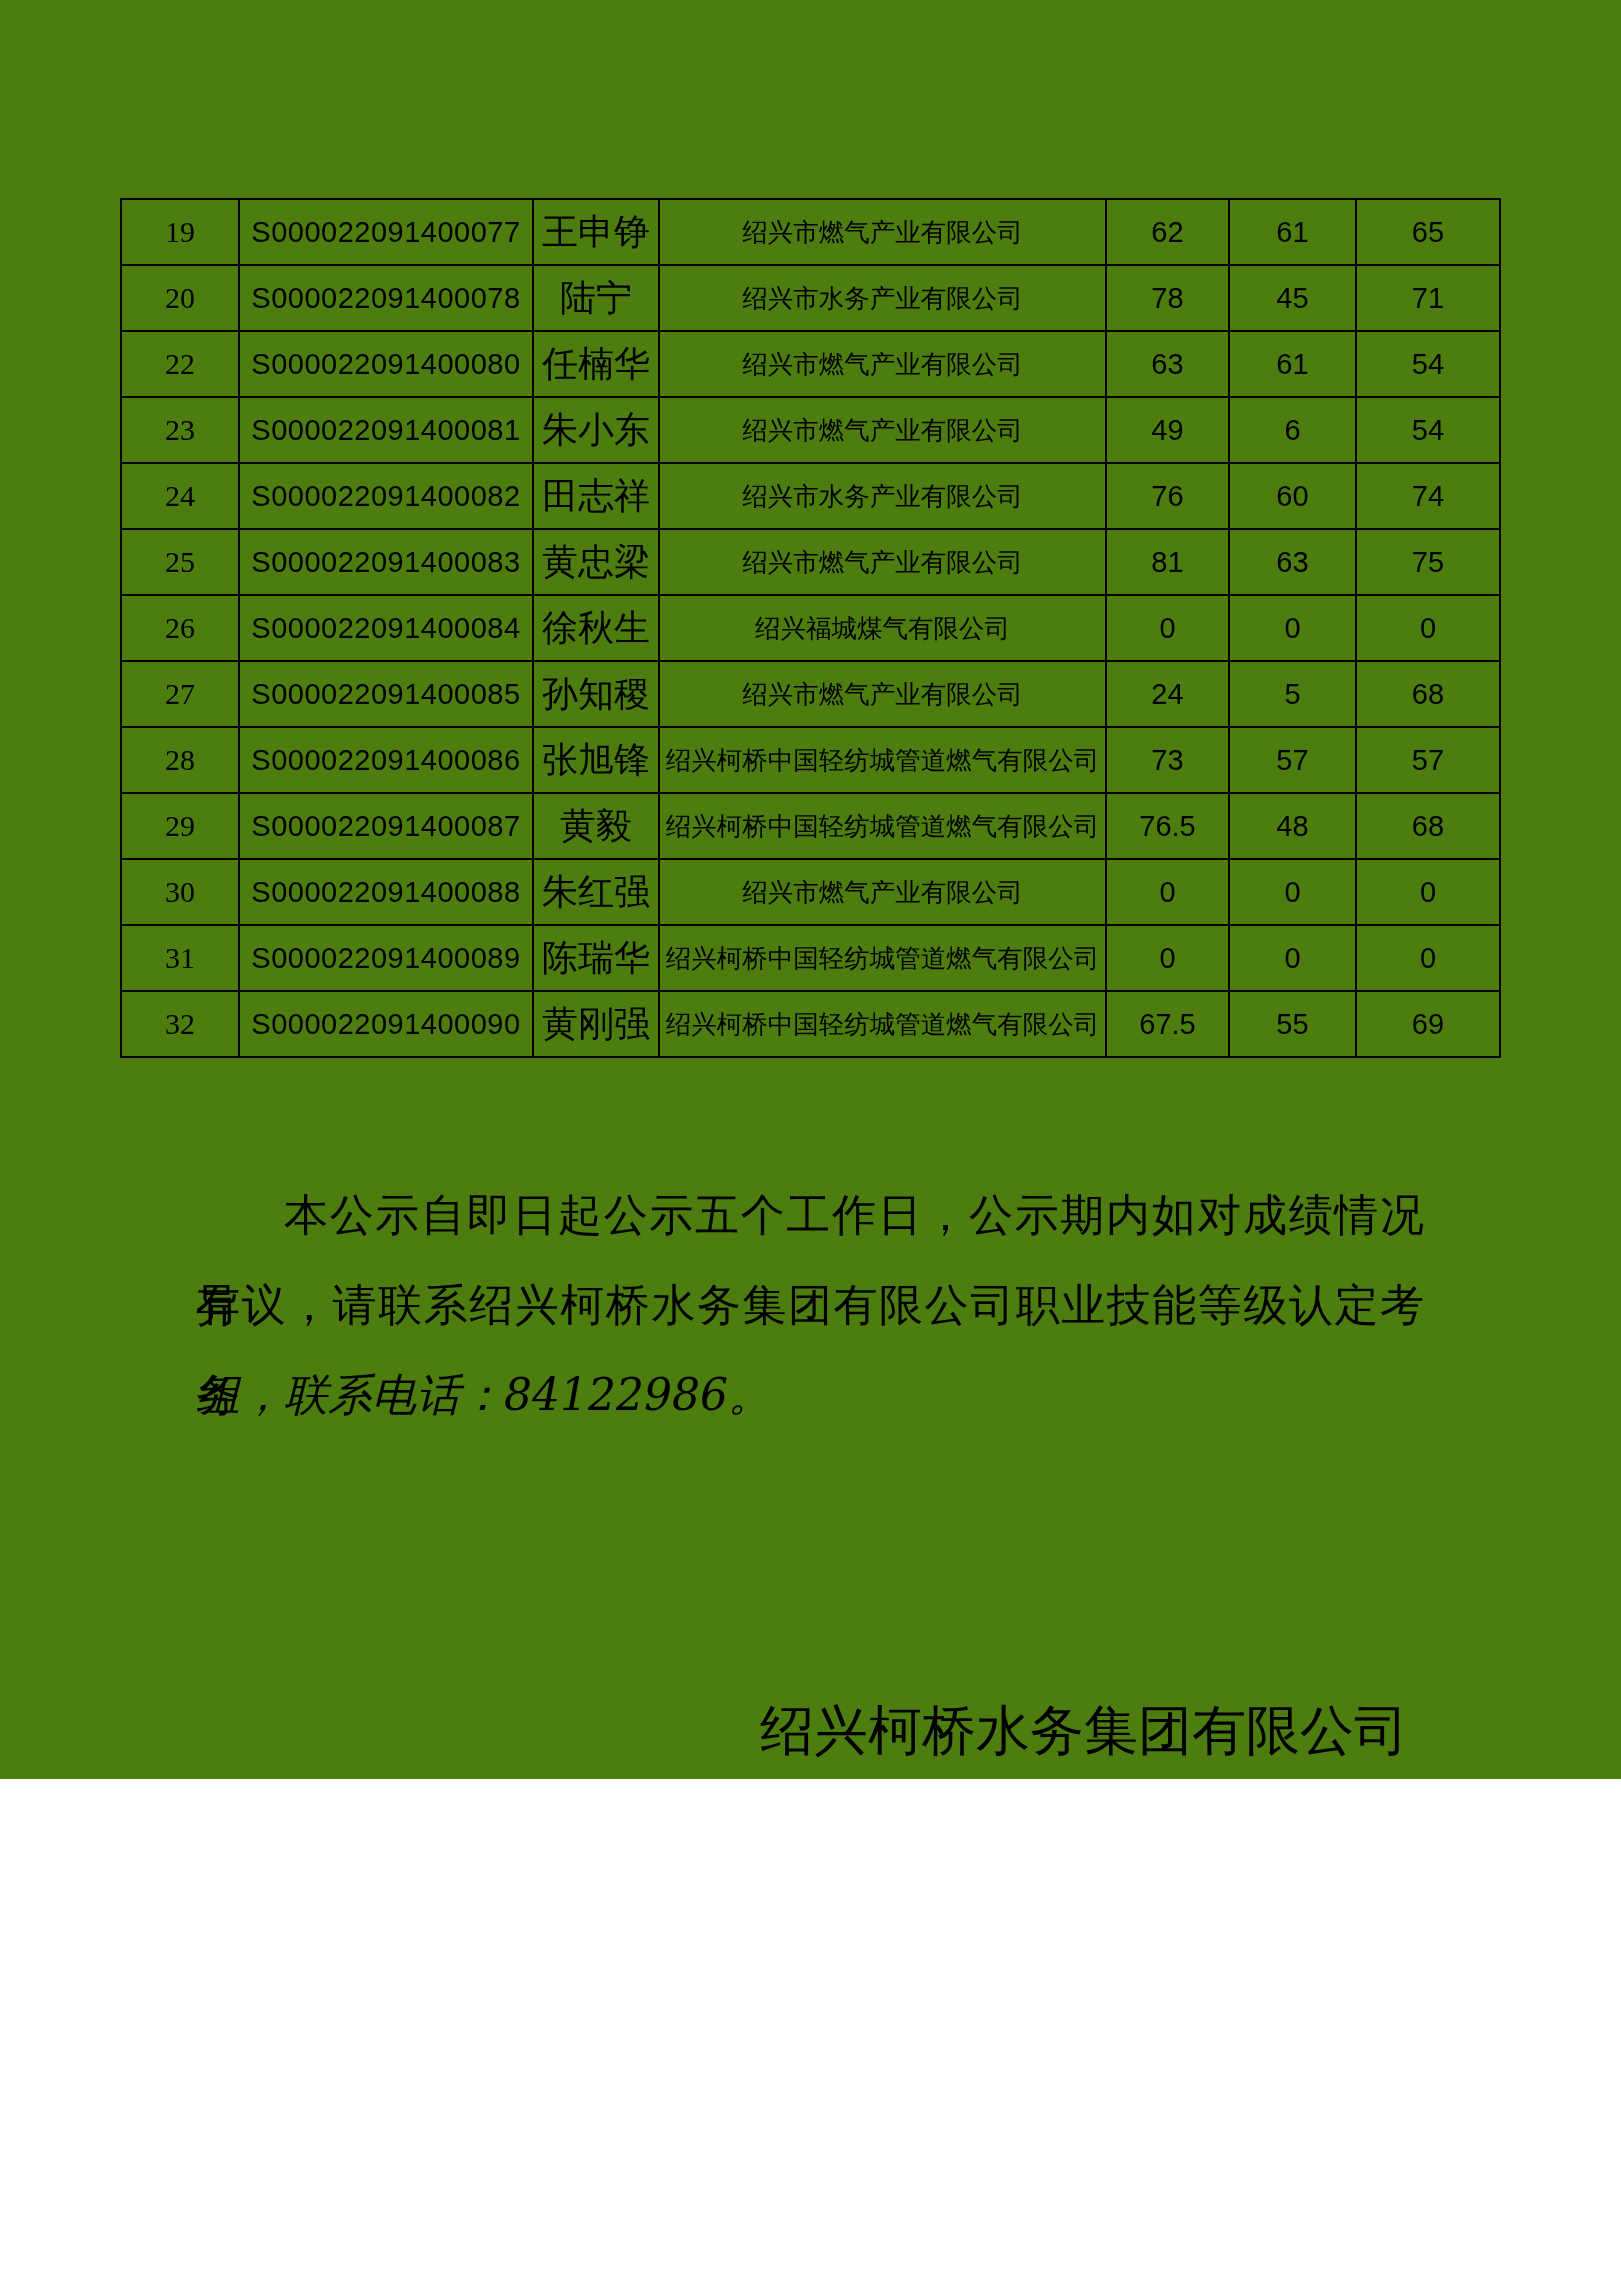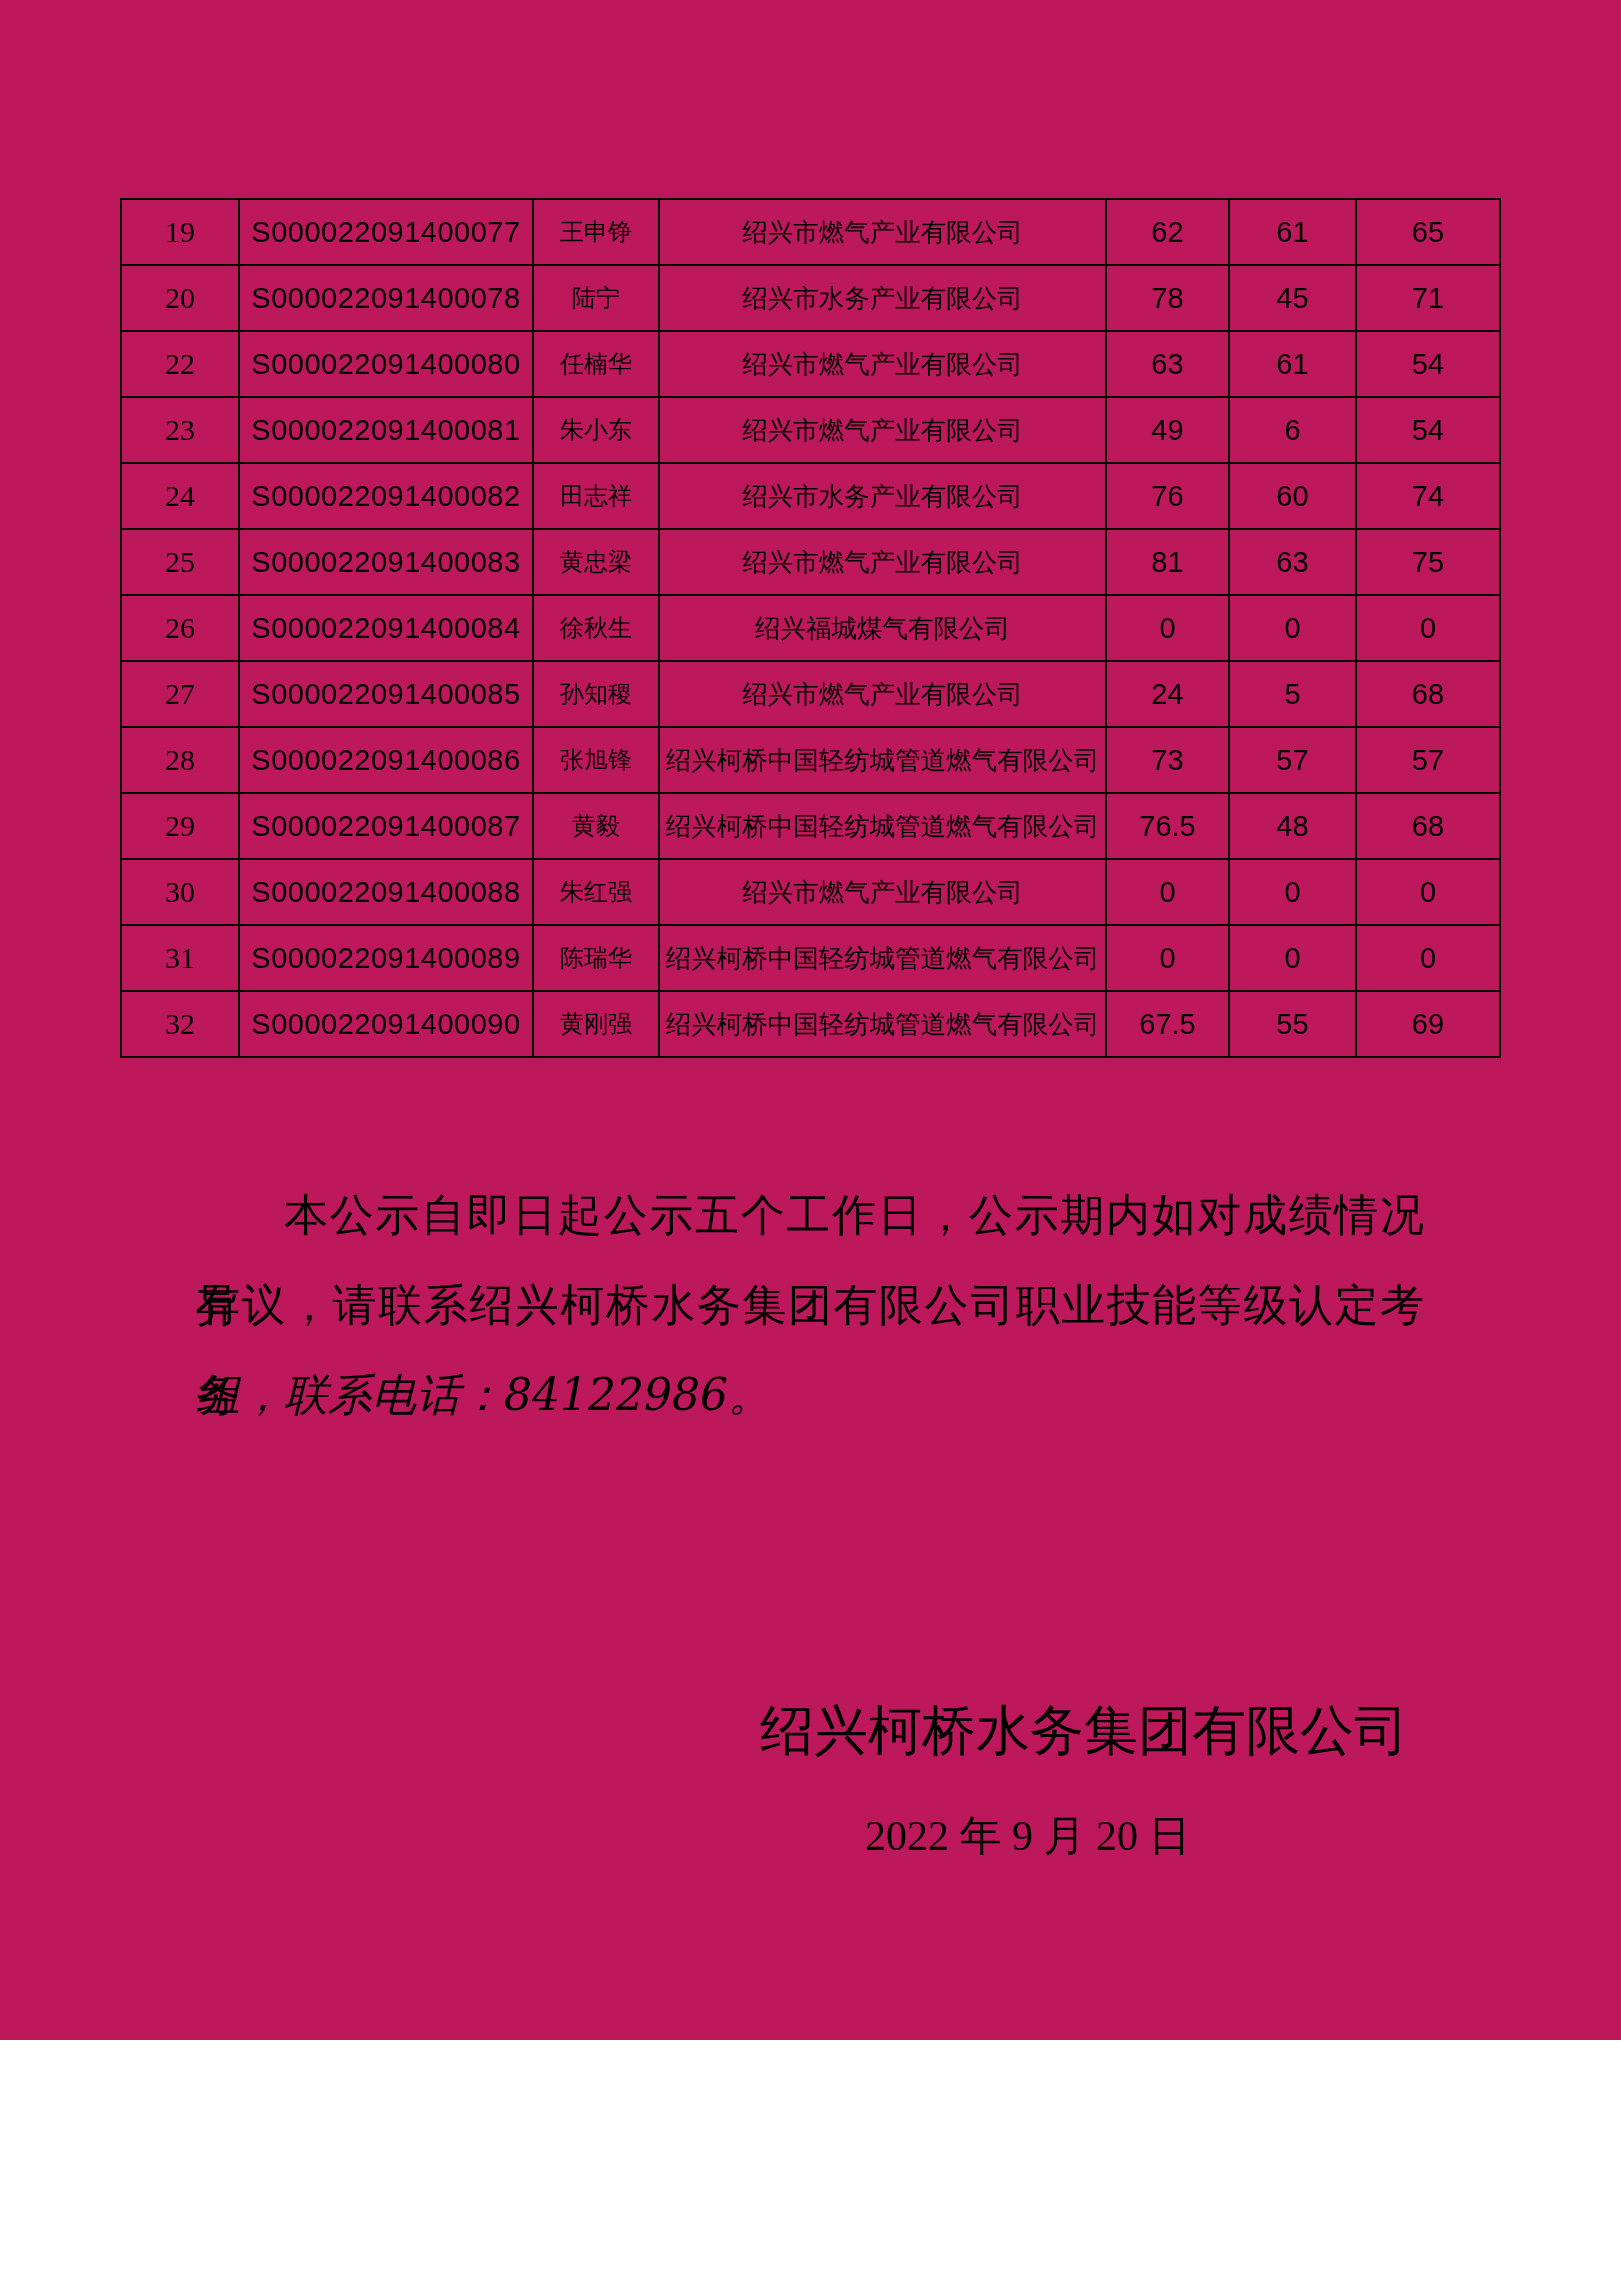--- a/index.html
+++ b/index.html
@@ -5,22 +5,22 @@
   html, body { margin: 0; padding: 0; }
   body {
     width: 1621px; height: 2293px;
     background: #ffffff;
     position: relative;
     color: #000;
     font-family: "DejaVu Serif", serif;
   }
   .page {
     position: absolute; left: 0; top: 0;
-    width: 1621px; height: 2040px;
-    background: #be185d;
+    width: 1621px; height: 1779px;
+    background: #4d7c0f;
     overflow: hidden;
   }
 
   
   table.score-table {
     position: absolute; left: 120px; top: 198px;
     width: 1381px;
     border-collapse: collapse;
     table-layout: fixed;
   }
@@ -28,21 +28,21 @@
   table.score-table td {
     border: 2px solid #000;
     padding: 0;
     text-align: center;
     vertical-align: middle;
     overflow: hidden;
     white-space: nowrap;
   }
   .c-no      { font-family: "Liberation Serif", serif; font-size: 30px; }
   .c-id      { font-family: "Liberation Sans", sans-serif; font-size: 29px; letter-spacing: 0.5px; }
-  .c-name    { font-family: "DejaVu Serif", serif; font-size: 24px; }
+  .c-name    { font-family: "DejaVu Serif", serif; font-size: 36px; }
   .c-company { font-family: "DejaVu Serif", serif; font-size: 25.5px; }
   .c-score   { font-family: "Liberation Sans", sans-serif; font-size: 29px; }
 
   
   .notice {
     position: absolute; left: 196px; top: 1170px;
     width: 1228px;
     font-size: 44px;
   }
   .notice-line {

